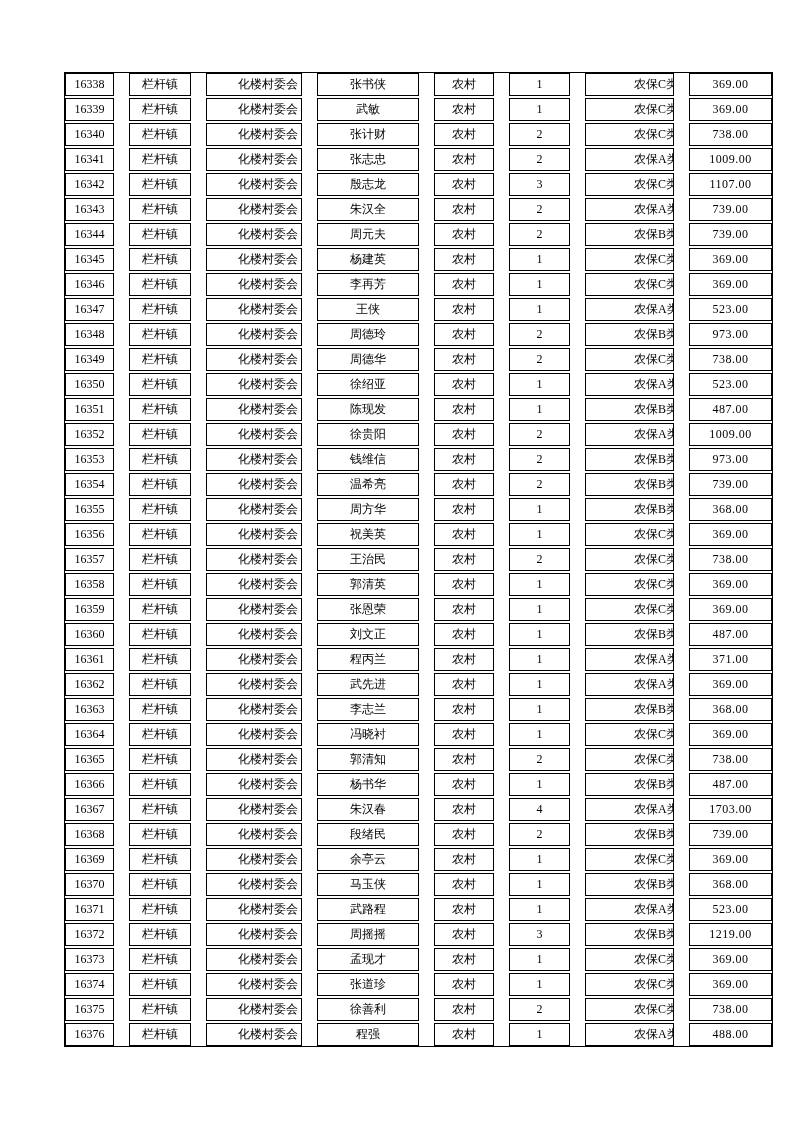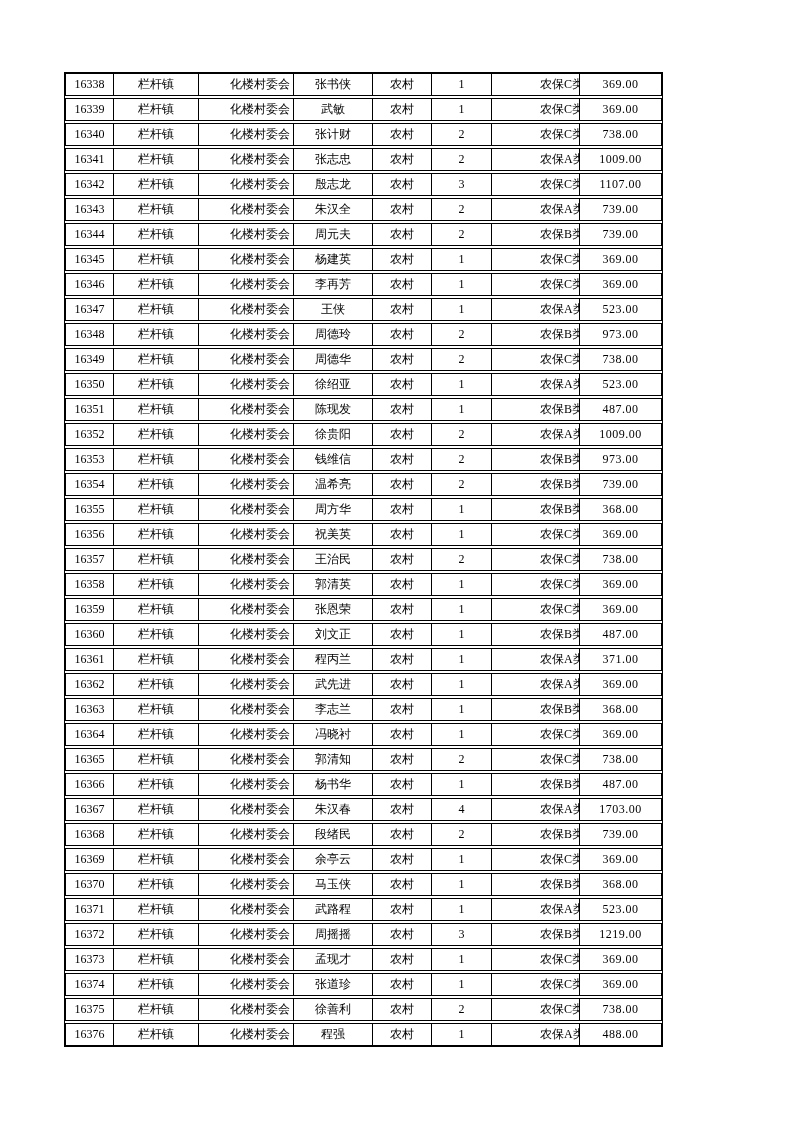--- a/index.html
+++ b/index.html
@@ -14,38 +14,39 @@
   .table-wrap {
     position: absolute;
     left: 64px;
     top: 72px;
     border: 1px solid #000000;
     background: #ffffff;
   }
   .row {
     display: flex;
     margin-bottom: 2px;
+    gap: 16px;
   }
   .row:last-child { margin-bottom: 0; }
   .cell {
     box-sizing: border-box;
     border: 1px solid #000000;
     margin-left: -1px;
     height: 23px;
     line-height: 21px;
     font-size: 12px;
     text-align: center;
     white-space: nowrap;
     overflow: hidden;
   }
   .cell:first-child { margin-left: 0; }
   .cell:nth-child(1) { width: 49px; }
-  .cell:nth-child(2) { width: 86px; }
+  .cell:nth-child(2) { width: 62px; }
   .cell:nth-child(3) { width: 96px; padding-left: 28px; }
-  .cell:nth-child(4) { width: 80px; }
+  .cell:nth-child(4) { width: 102px; }
   .cell:nth-child(5) { width: 60px; }
   .cell:nth-child(6) { width: 61px; }
   .cell:nth-child(7) { width: 89px; padding-left: 48px; }
   .cell:nth-child(8) { width: 83px; letter-spacing: 0.5px; }
 </style>
 </head>
 <body>
 
 <div class="table-wrap">
 

